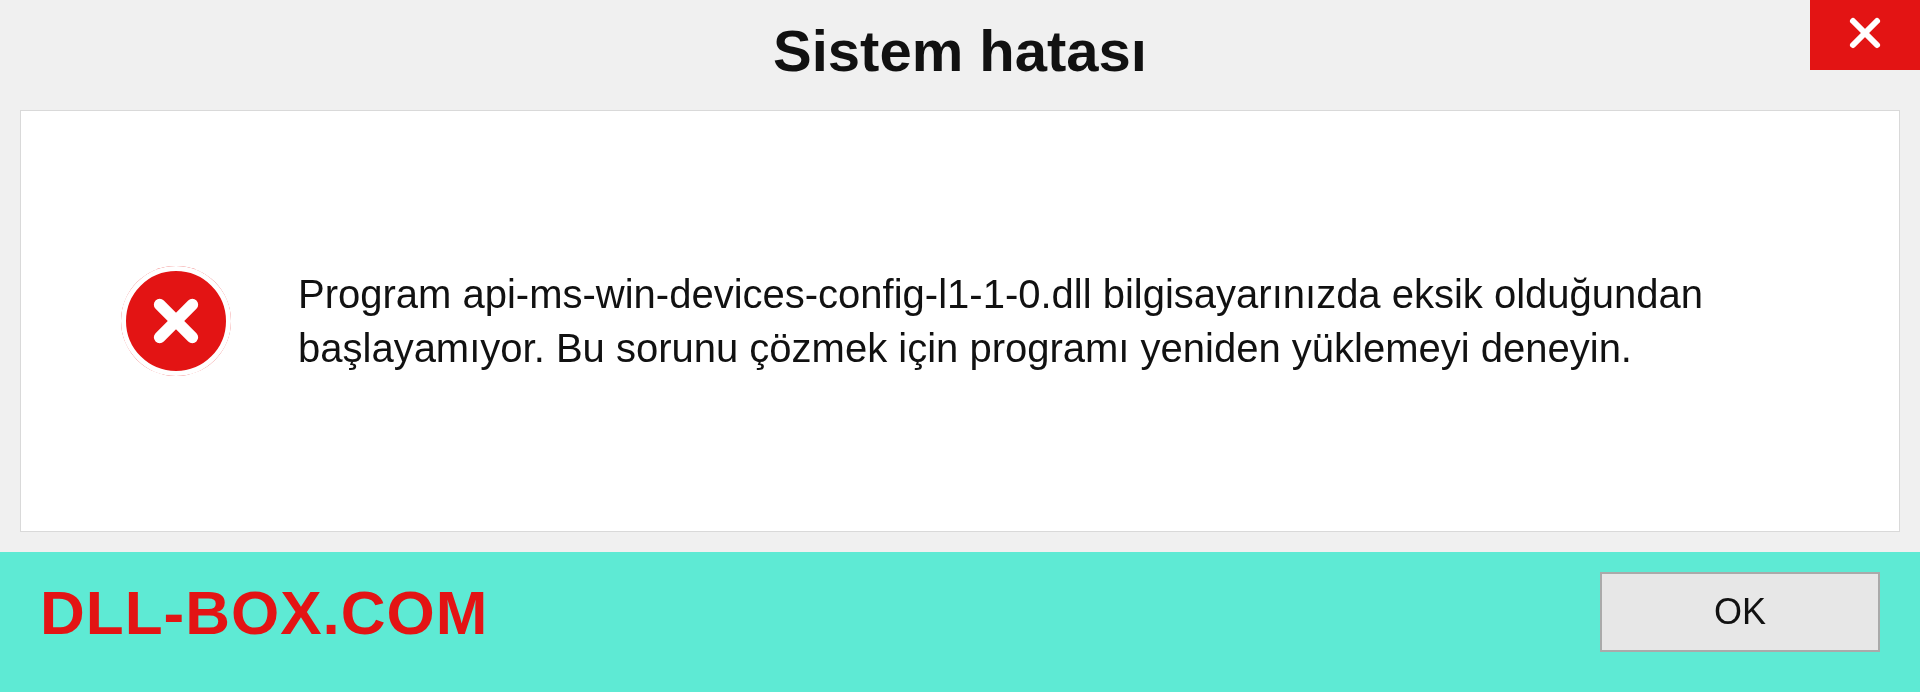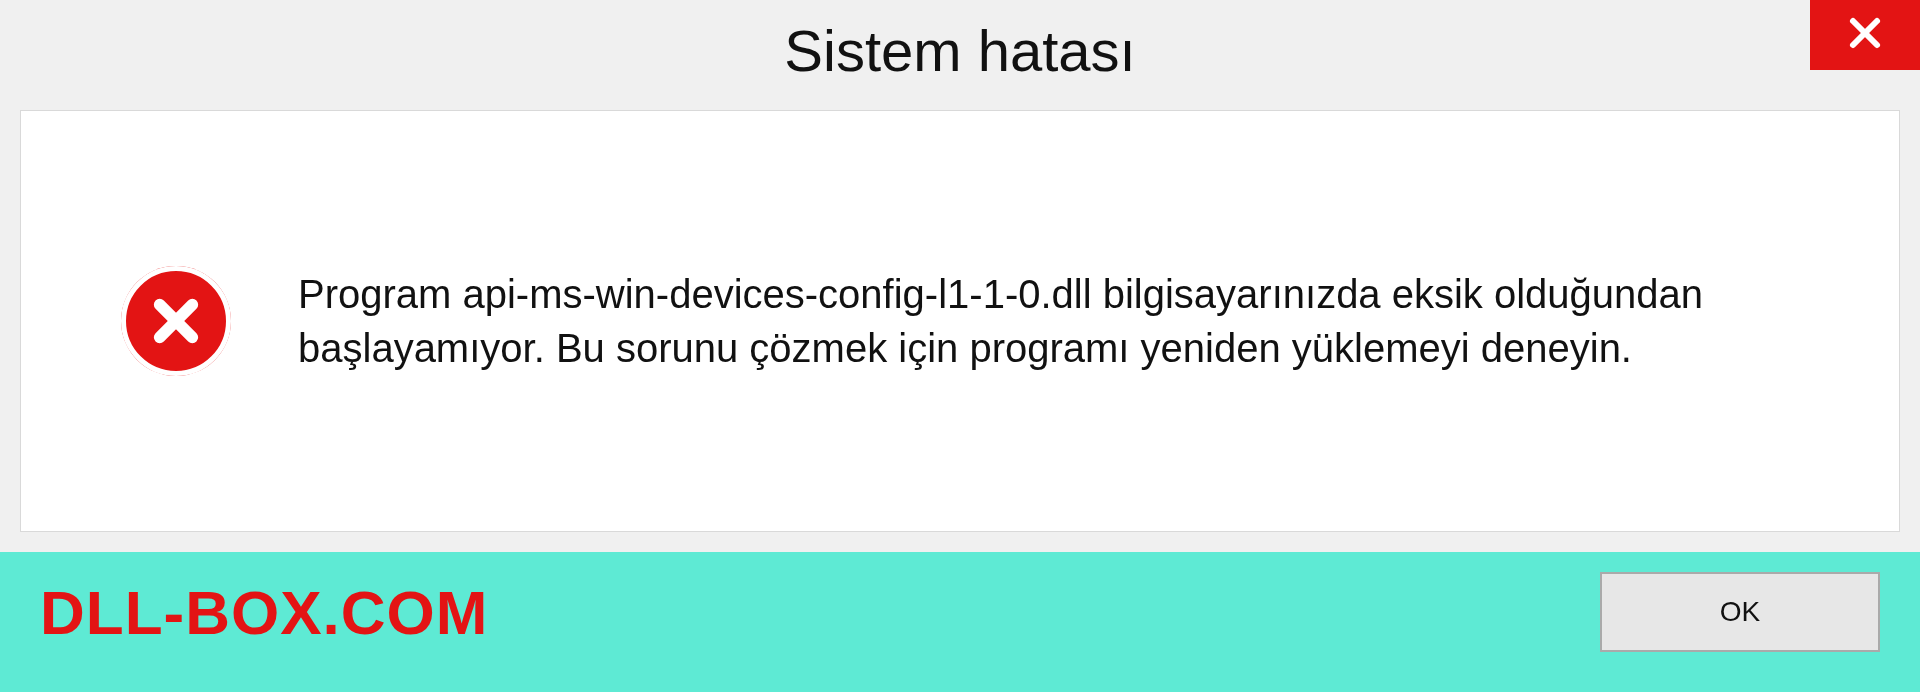--- a/index.html
+++ b/index.html
@@ -26,21 +26,21 @@
     .titlebar {
       height: 100px;
       display: flex;
       align-items: center;
       justify-content: center;
       position: relative;
       background: #f0f0f0;
     }
     .title {
       font-size: 58px;
-      font-weight: 400;
+      font-weight: 700;
       color: #111;
     }
     .close-btn {
       position: absolute;
       right: 0;
       top: 0;
       width: 110px;
       height: 70px;
       background: #e31414;
       display: flex;
@@ -114,21 +114,21 @@
       font-family: Arial, sans-serif;
     }
     .ok-btn {
       width: 280px;
       height: 80px;
       background: #e7e7e7;
       border: 2px solid #aaaaaa;
       display: flex;
       align-items: center;
       justify-content: center;
-      font-size: 28px;
+      font-size: 36px;
       color: #111;
       cursor: pointer;
       font-family: "Segoe UI", Tahoma, Arial, sans-serif;
     }
   </style>
 </head>
 <body>
 
 <div class="dialog">
   <div class="titlebar">

